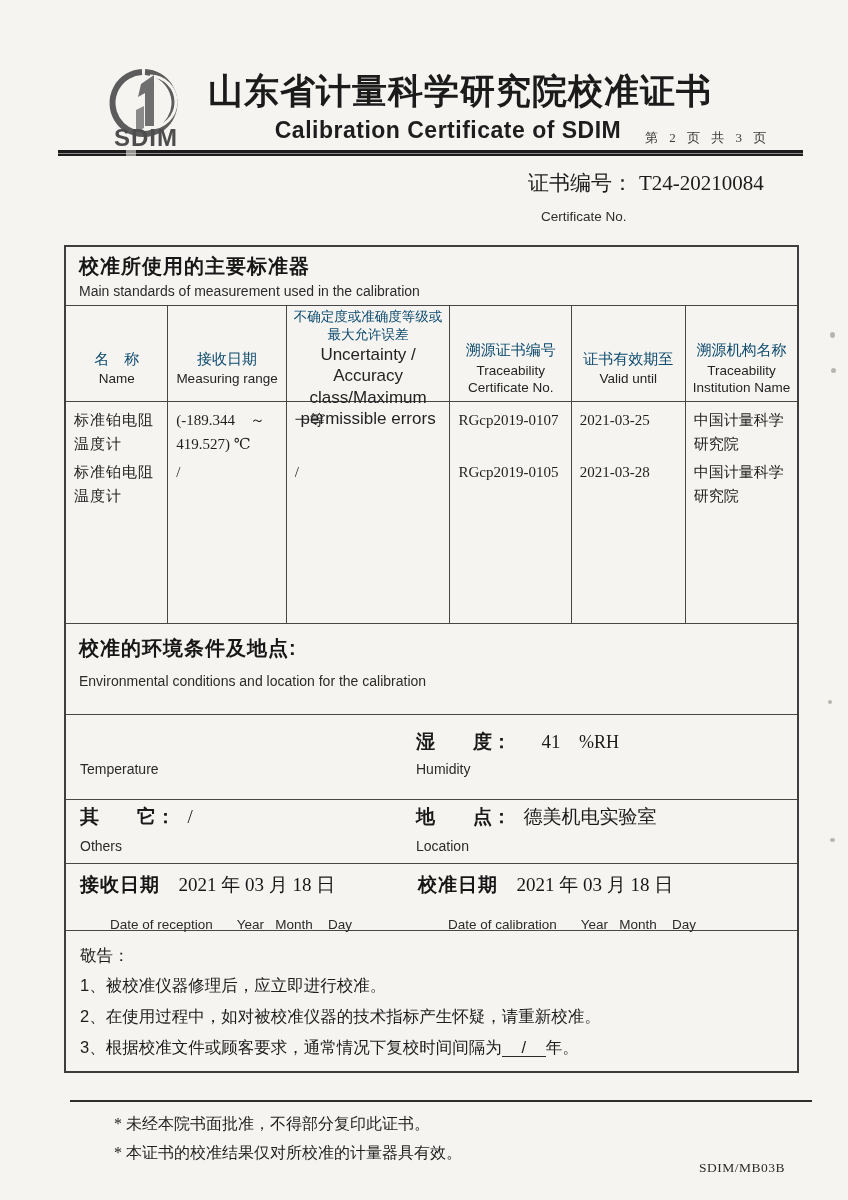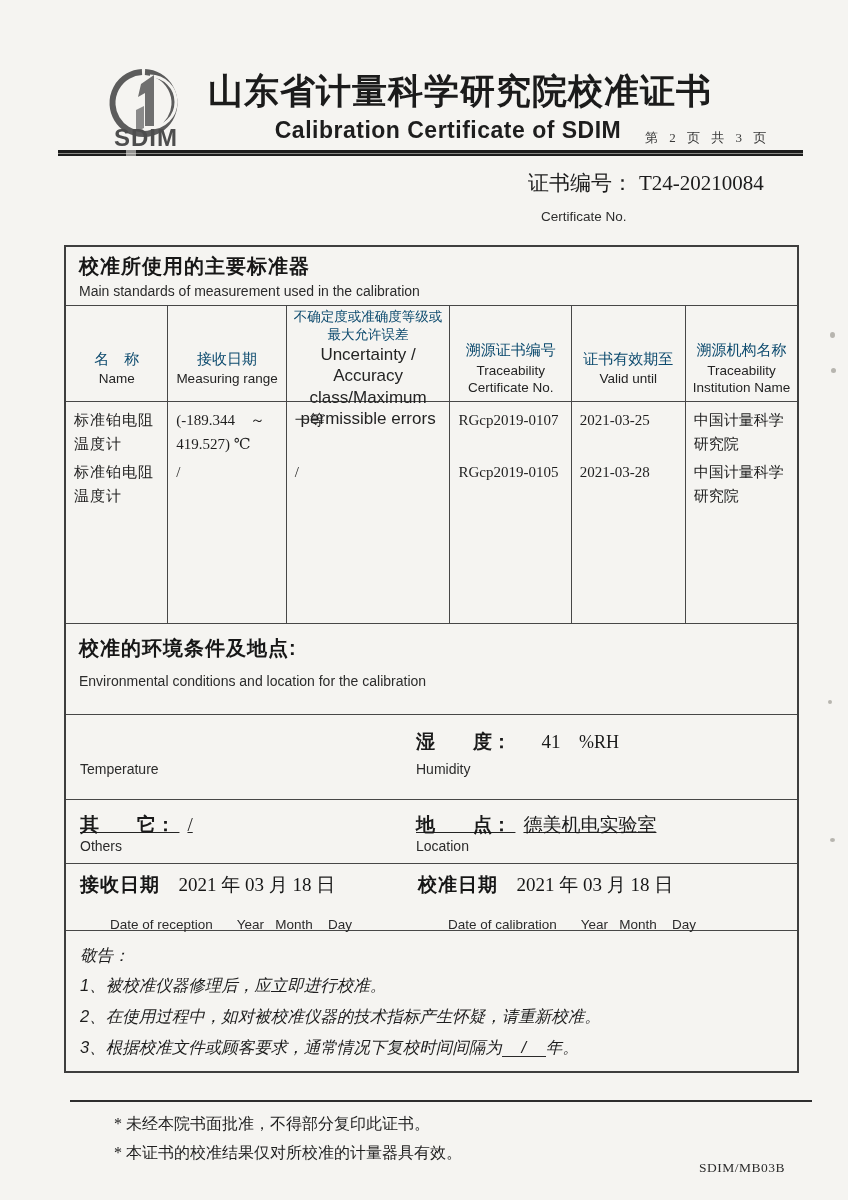--- a/index.html
+++ b/index.html
@@ -65,35 +65,35 @@
   .env-group.left{left:14px;}
   .env-group.right{left:350px;}
   .env-zh{font-family:"Liberation Serif","DejaVu Serif",serif;font-size:19px;font-weight:600;color:#1a1a1a;}
   .env-val{font-family:"Liberation Serif","DejaVu Serif",serif;font-size:19px;color:#1a1a1a;margin-left:26px;}
   .env-unit{font-family:"Liberation Serif","DejaVu Serif",serif;font-size:18px;color:#1a1a1a;margin-left:26px;}
   .env-unit.tight{margin-left:14px;}
   .env-val.tight{margin-left:8px;}
   .env-en{position:absolute;top:46px;font-size:14px;color:#2b2b2b;}
   .env-en.left{left:14px;}
   .env-en.right{left:350px;}
-  .sec-others .env-group{top:12px;text-decoration:underline;}
+  .sec-others .env-group{top:4px;}
   .sec-others .env-en{top:38px;}
 
   .sec-dates{height:70px;position:relative;}
   .date-group{position:absolute;top:8px;white-space:nowrap;}
   .date-group.left{left:14px;}
   .date-group.right{left:352px;}
   .date-zh{font-size:19px;font-weight:700;letter-spacing:1px;color:#161616;}
   .date-val{font-family:"Liberation Serif","DejaVu Serif",serif;font-size:19px;color:#161616;margin-left:14px;}
   .date-en{position:absolute;top:38px;font-size:13.5px;color:#2b2b2b;white-space:pre;}
   .date-en.left{left:14px;}
   .date-en.right{left:352px;}
   .date-units{white-space:pre;margin-left:24px;}
 
-  .sec-notice{flex:1;padding:9px 14px;font-size:16.5px;color:#1d1d1d;line-height:1.85;font-style:italic;}
+  .sec-notice{flex:1;padding:9px 14px;font-size:16.5px;color:#1d1d1d;line-height:1.85;}
   .notice-underline{display:inline-block;min-width:44px;text-align:center;
     border-bottom:1.5px solid #2a2a2a;line-height:1.1;}
 
   
   .footer-rule{left:70px;top:1100px;width:742px;height:2px;background:#2e2e2e;}
   .footer-notes{left:114px;top:1110px;font-family:"Liberation Serif","DejaVu Serif",serif;
     font-size:16px;line-height:1.8;color:#1f1f1f;}
   .form-no{left:699px;top:1160px;font-family:"Liberation Serif","DejaVu Serif",serif;
     font-size:13.5px;color:#2c2c2c;letter-spacing:.5px;}
 

